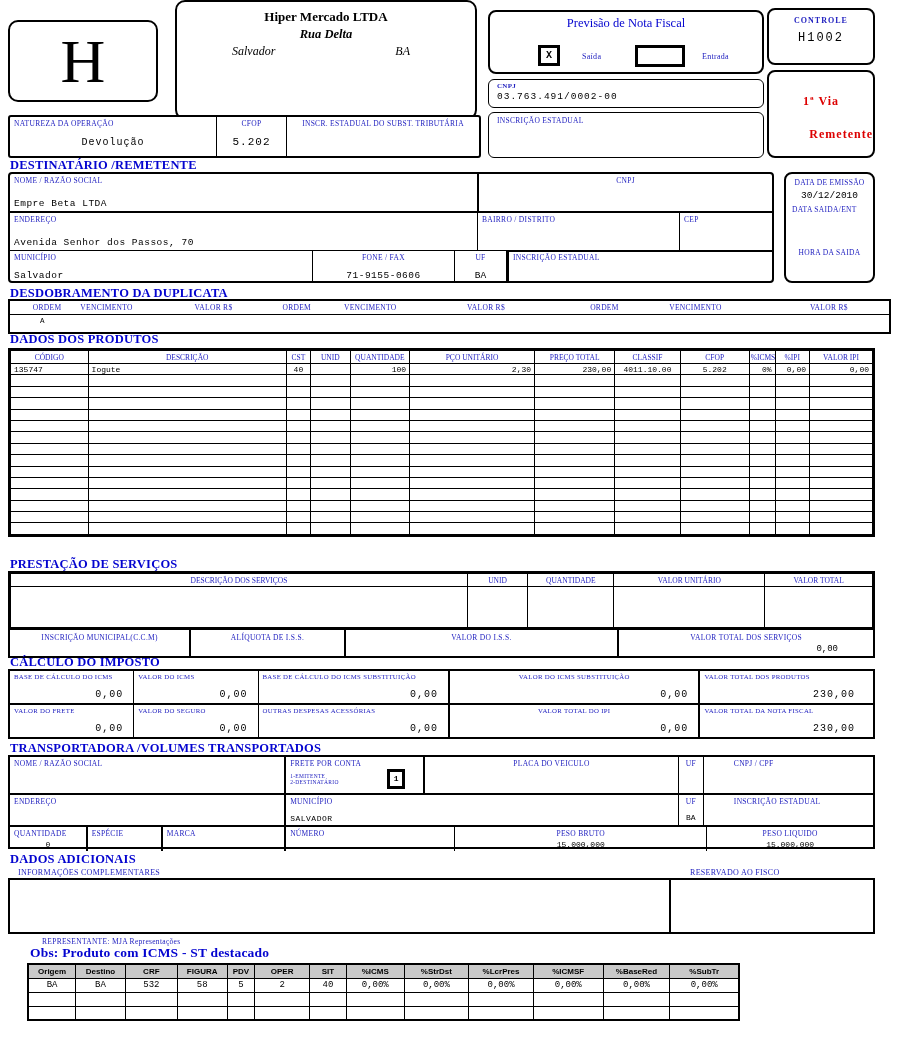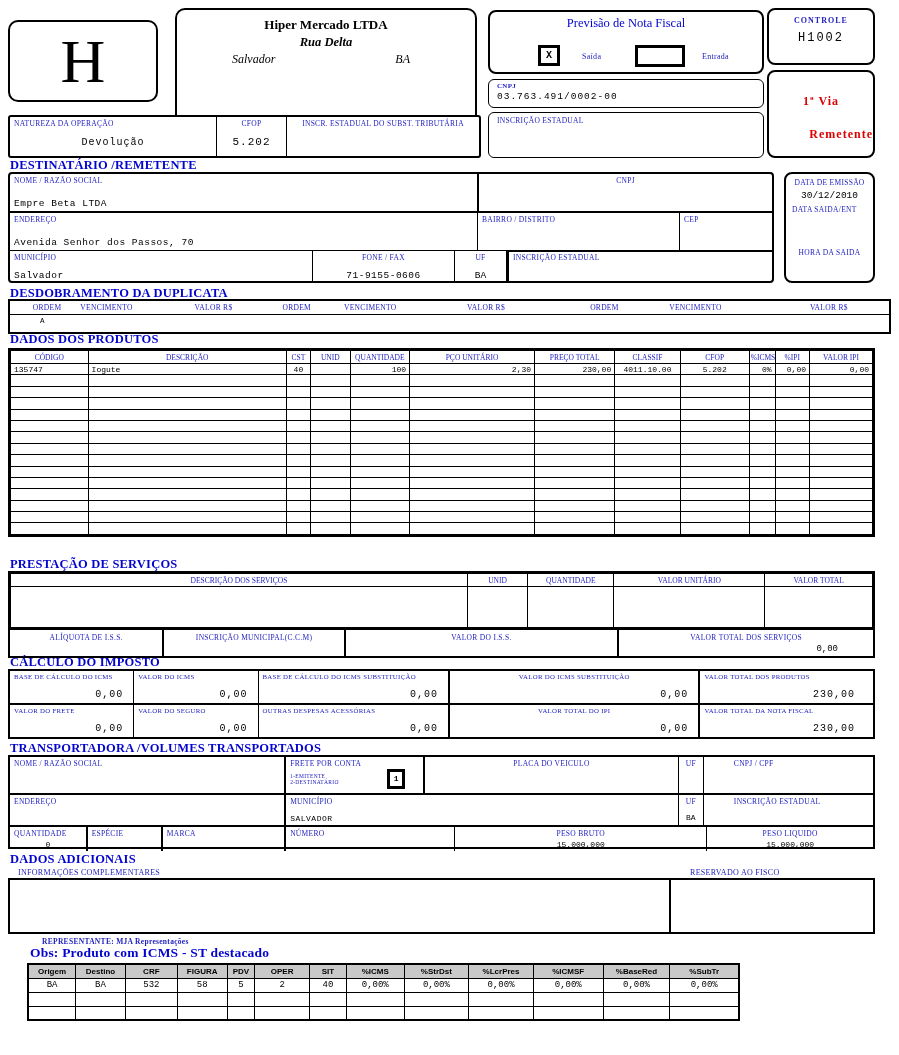--- a/index.html
+++ b/index.html
@@ -37,21 +37,21 @@
 </style>
 </head>
 <body>
 
 <div class="page">
 
   <div class="abs rbox" style="left:8px;top:20px;width:150px;height:82px;">
     <div style="text-align:center;font-size:62px;line-height:78px;">H</div>
   </div>
 
-  <div class="abs rbox" style="left:175px;top:8px;width:302px;height:120px;">
+  <div class="abs rbox" style="left:175px;top:0;width:302px;height:120px;">
     <div style="text-align:center;margin-top:7px;font-size:13px;font-weight:bold;">Hiper Mercado LTDA</div>
     <div style="text-align:center;margin-top:2px;font-size:12.5px;font-weight:bold;font-style:italic;">Rua Delta</div>
     <div class="row" style="justify-content:space-between;padding:2px 65px 0 55px;font-size:12px;font-style:italic;">
       <span>Salvador</span>
       <span>BA</span>
     </div>
   </div>
 
   <div class="abs rbox" style="left:488px;top:10px;width:276px;height:64px;border-radius:8px;">
     <div style="text-align:center;margin-top:4px;font-size:12.5px;color:#0404cf;">Previsão de Nota Fiscal</div>
@@ -438,25 +438,25 @@
           <tr>
         <td></td>
         <td></td>
         <td></td>
         <td></td>
         <td></td>
       </tr>
         </tbody>
     </table>
     <div class="row" style="height:28px;border-top:2px solid #000;">
+      <div class="cell" style="width:21%;border-right:2px solid #000;">
+        <div class="lbl" style="position:absolute;top:3px;left:0;right:0;text-align:center;">INSCRIÇÃO MUNICIPAL(C.C.M)</div>
+      </div>
       <div class="cell" style="width:17.9%;border-right:2px solid #000;">
         <div class="lbl" style="position:absolute;top:3px;left:0;right:0;text-align:center;">ALÍQUOTA DE I.S.S.</div>
-      </div>
-      <div class="cell" style="width:21%;border-right:2px solid #000;">
-        <div class="lbl" style="position:absolute;top:3px;left:0;right:0;text-align:center;">INSCRIÇÃO MUNICIPAL(C.C.M)</div>
       </div>
       <div class="cell" style="width:31.7%;border-right:2px solid #000;">
         <div class="lbl" style="position:absolute;top:3px;left:0;right:0;text-align:center;">VALOR DO I.S.S.</div>
       </div>
       <div class="cell" style="flex:1;">
         <div class="lbl" style="position:absolute;top:3px;left:0;right:0;text-align:center;">VALOR TOTAL DOS SERVIÇOS</div>
         <div class="val" style="position:absolute;bottom:2px;right:35px;font-size:9px;">0,00</div>
       </div>
     </div>
   </div>
@@ -578,21 +578,21 @@
     </div>
   </div>
 
   <div class="abs sect" style="left:10px;top:852px;">DADOS ADICIONAIS</div>
   <div class="abs lbl" style="left:18px;top:868px;font-size:8px;">INFORMAÇÕES COMPLEMENTARES</div>
   <div class="abs lbl" style="left:690px;top:868px;font-size:8px;">RESERVADO AO FISCO</div>
   <div class="abs wrap2 row" style="left:8px;top:878px;width:867px;height:56px;">
     <div class="cell" style="width:76.6%;border-right:2px solid #000;"></div>
     <div class="cell" style="flex:1;"></div>
   </div>
-  <div class="abs lbl" style="left:18px;top:937px;font-size:7.5px;font-weight:bold;padding-left:24px;">REPRESENTANTE: MJA Representações</div>
+  <div class="abs lbl" style="left:18px;top:937px;font-size:7.5px;font-weight:normal;padding-left:24px;">REPRESENTANTE: MJA Representações</div>
   <div class="abs sect" style="left:30px;top:945px;font-size:13.5px;">Obs: Produto com ICMS - ST destacado</div>
 
   <div class="abs" style="left:27px;top:963px;width:713px;">
     <table class="grid obs-table" style="border:2px solid #000;">
       <colgroup>
         <col style="width:6.7%">
           <col style="width:7%">
           <col style="width:7.3%">
           <col style="width:7%">
         <col style="width:3.9%">

